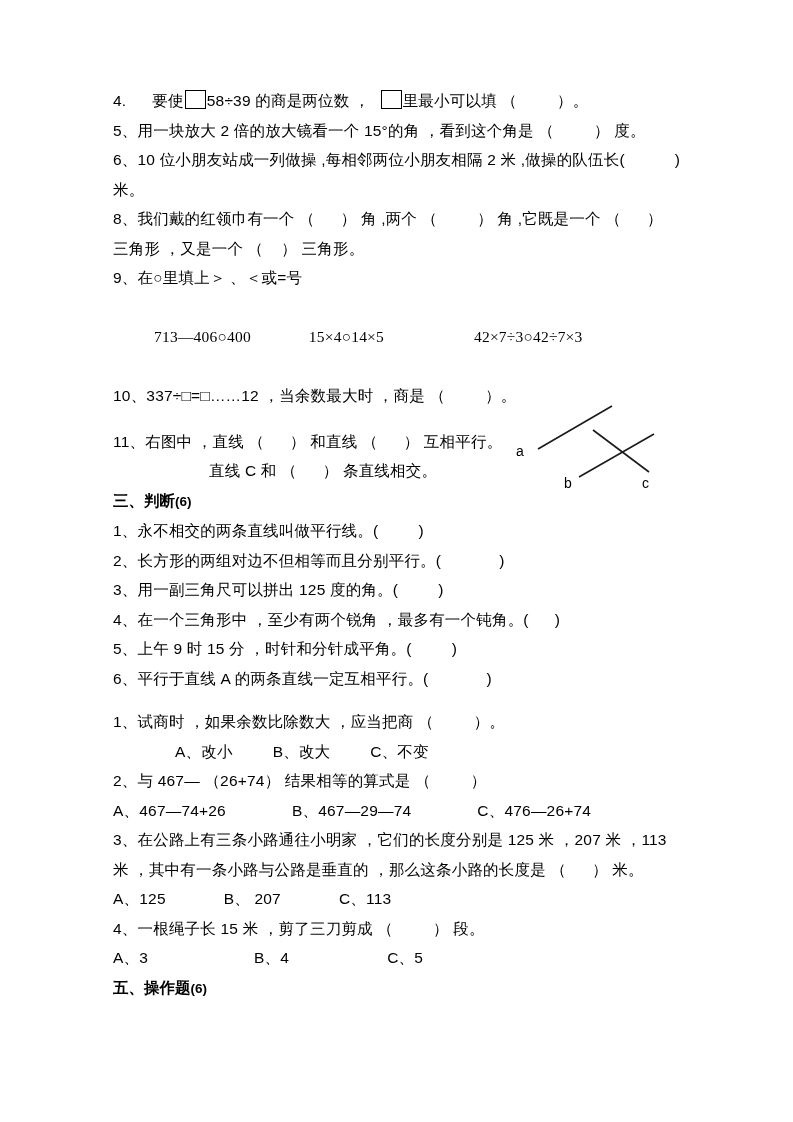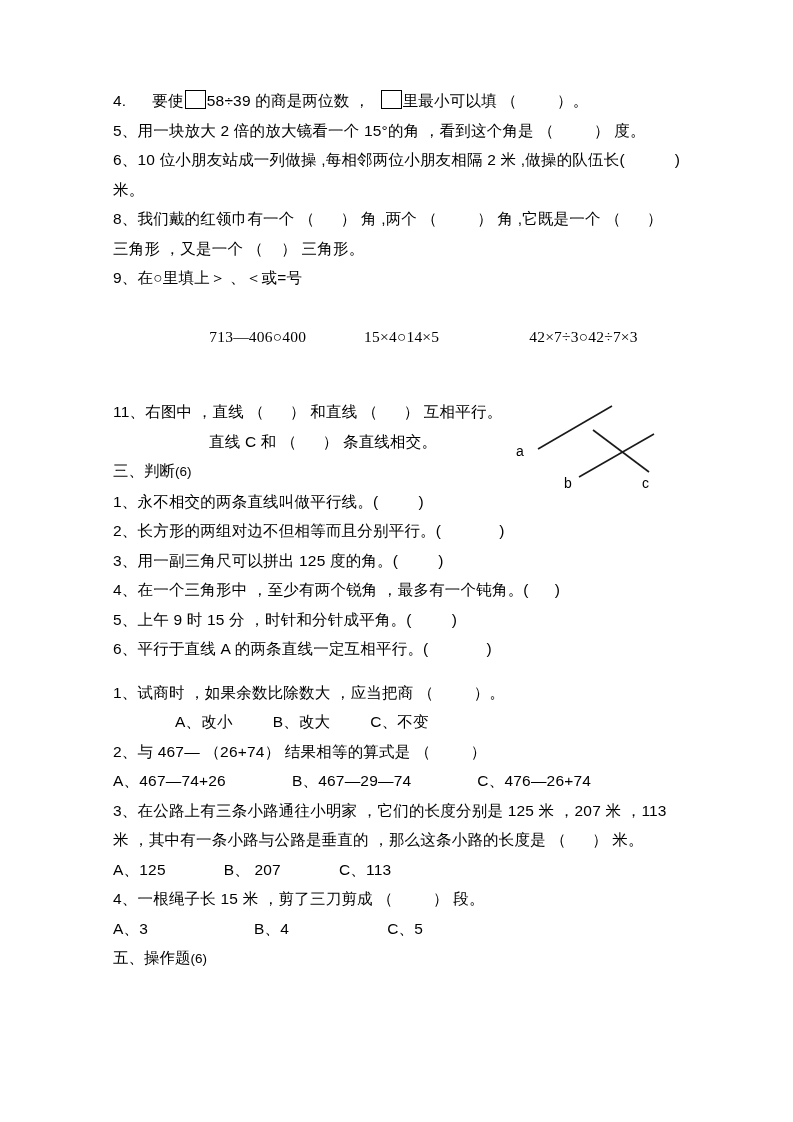--- a/index.html
+++ b/index.html
@@ -34,20 +34,21 @@
     line-height: 29.5px;
     white-space: nowrap;
     letter-spacing: 0.2px;
   }
   .indent-sm { padding-left: 14px; }
   .indent-md { padding-left: 62px; }
   .indent-lg { padding-left: 96px; }
   .sec-head {
     font-size: 15.5px;
     line-height: 29.5px;
+    font-weight: bold;
   }
   .sec-head .paren {
     font-size: 13.5px;
   }
   
   .box {
     display: inline-block;
     width: 21px;
     height: 19px;
     border: 1px solid #000;
@@ -56,21 +57,20 @@
     box-sizing: border-box;
   }
   
   .serif {
     font-family: "Liberation Serif", "DejaVu Serif", serif;
     font-size: 15.5px;
   }
   .eq-row {
     line-height: 29.5px;
     white-space: pre;
-    text-align: center;
   }
   .figure {
     position: absolute;
     left: 516px;
     top: 402px;
     width: 160px;
     height: 92px;
   }
   .fig-label {
     position: absolute;
@@ -116,20 +116,23 @@
       <span>三角形 ，又是一个 （</span><span class="sp-3"></span><span>） 三角形。</span>
     </div>
 
     <div class="line">
       <span>9、在○里填上＞ 、＜或=号</span>
     </div>
     <div class="line eq-row indent-sm">
       <span class="serif">713—406○400</span><span class="sp-6"></span><span class="sp-3"></span><span class="serif">15×4○14×5</span><span class="sp-6"></span><span class="sp-6"></span><span class="sp-2"></span><span class="serif">42×7÷3○42÷7×3</span>
     </div>
 
+    <div class="line">
+      <span>10、337÷□=□……12 ，当余数最大时 ，商是 （</span><span class="sp-6"></span><span>）。</span>
+    </div>
 
     <div style="height:16px"></div>
 
     <div class="line">
       <span>11、右图中 ，直线 （</span><span class="sp-4"></span><span>） 和直线 （</span><span class="sp-4"></span><span>） 互相平行。</span>
     </div>
     <div class="line indent-lg">
       <span>直线 C 和 （</span><span class="sp-4"></span><span>） 条直线相交。</span>
     </div>
 

